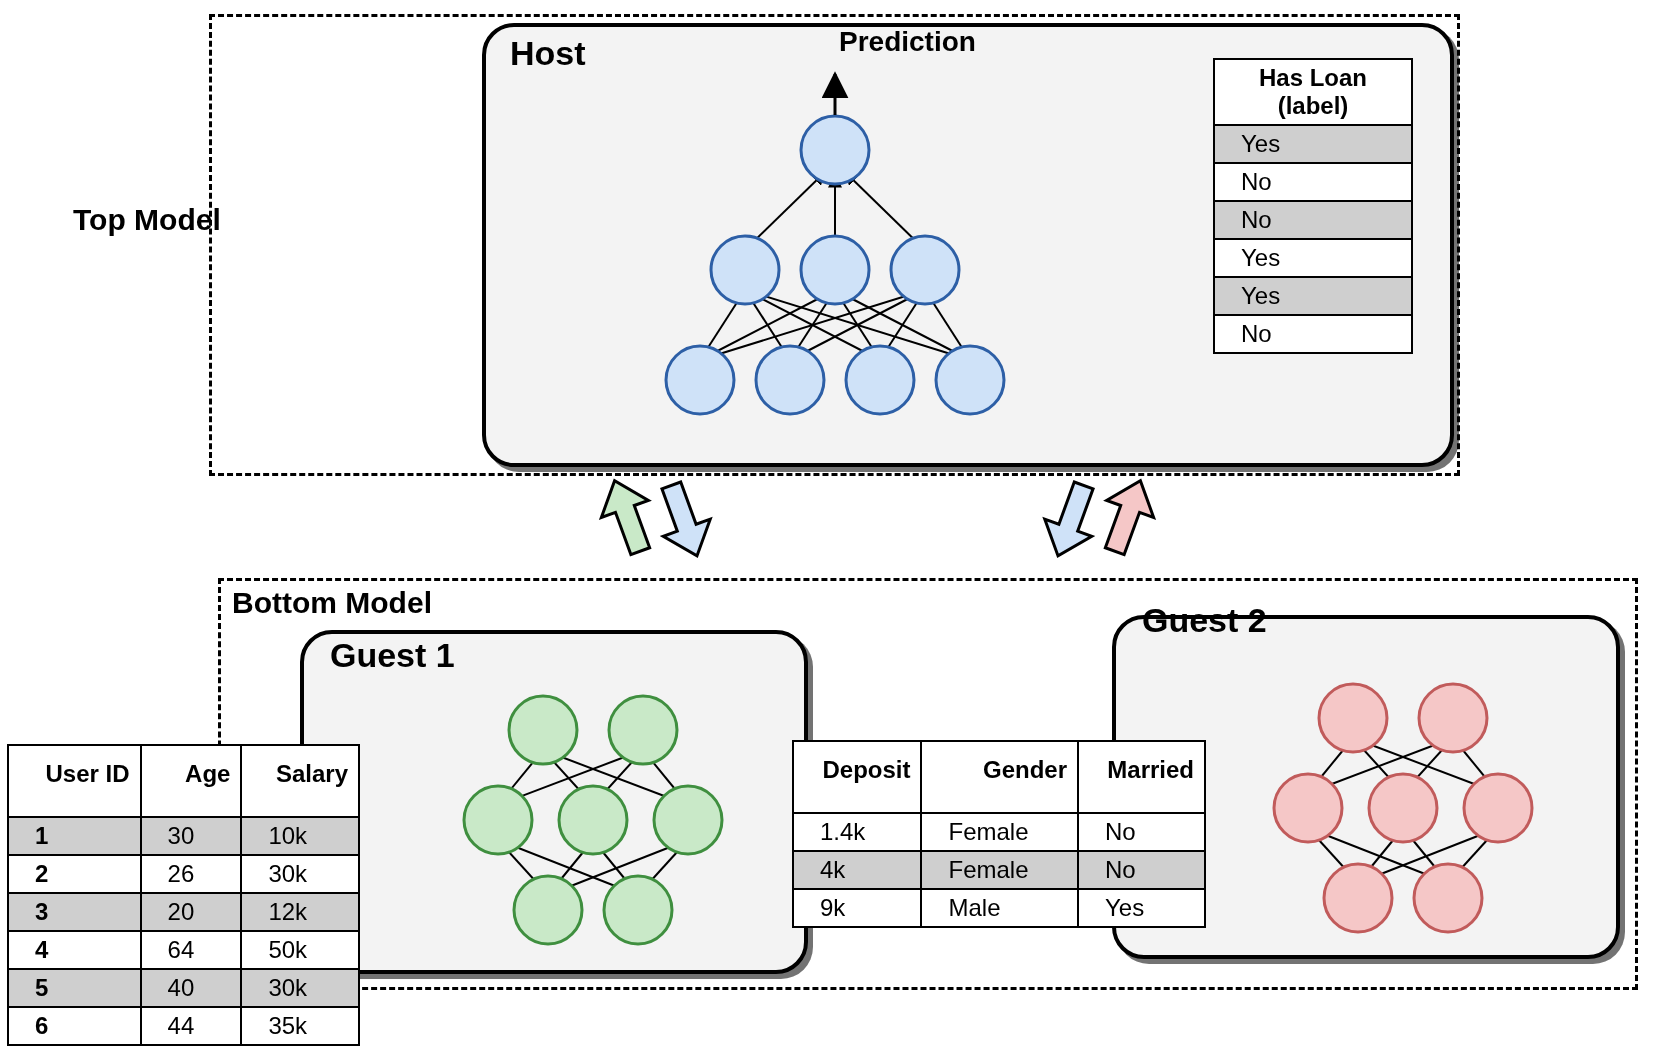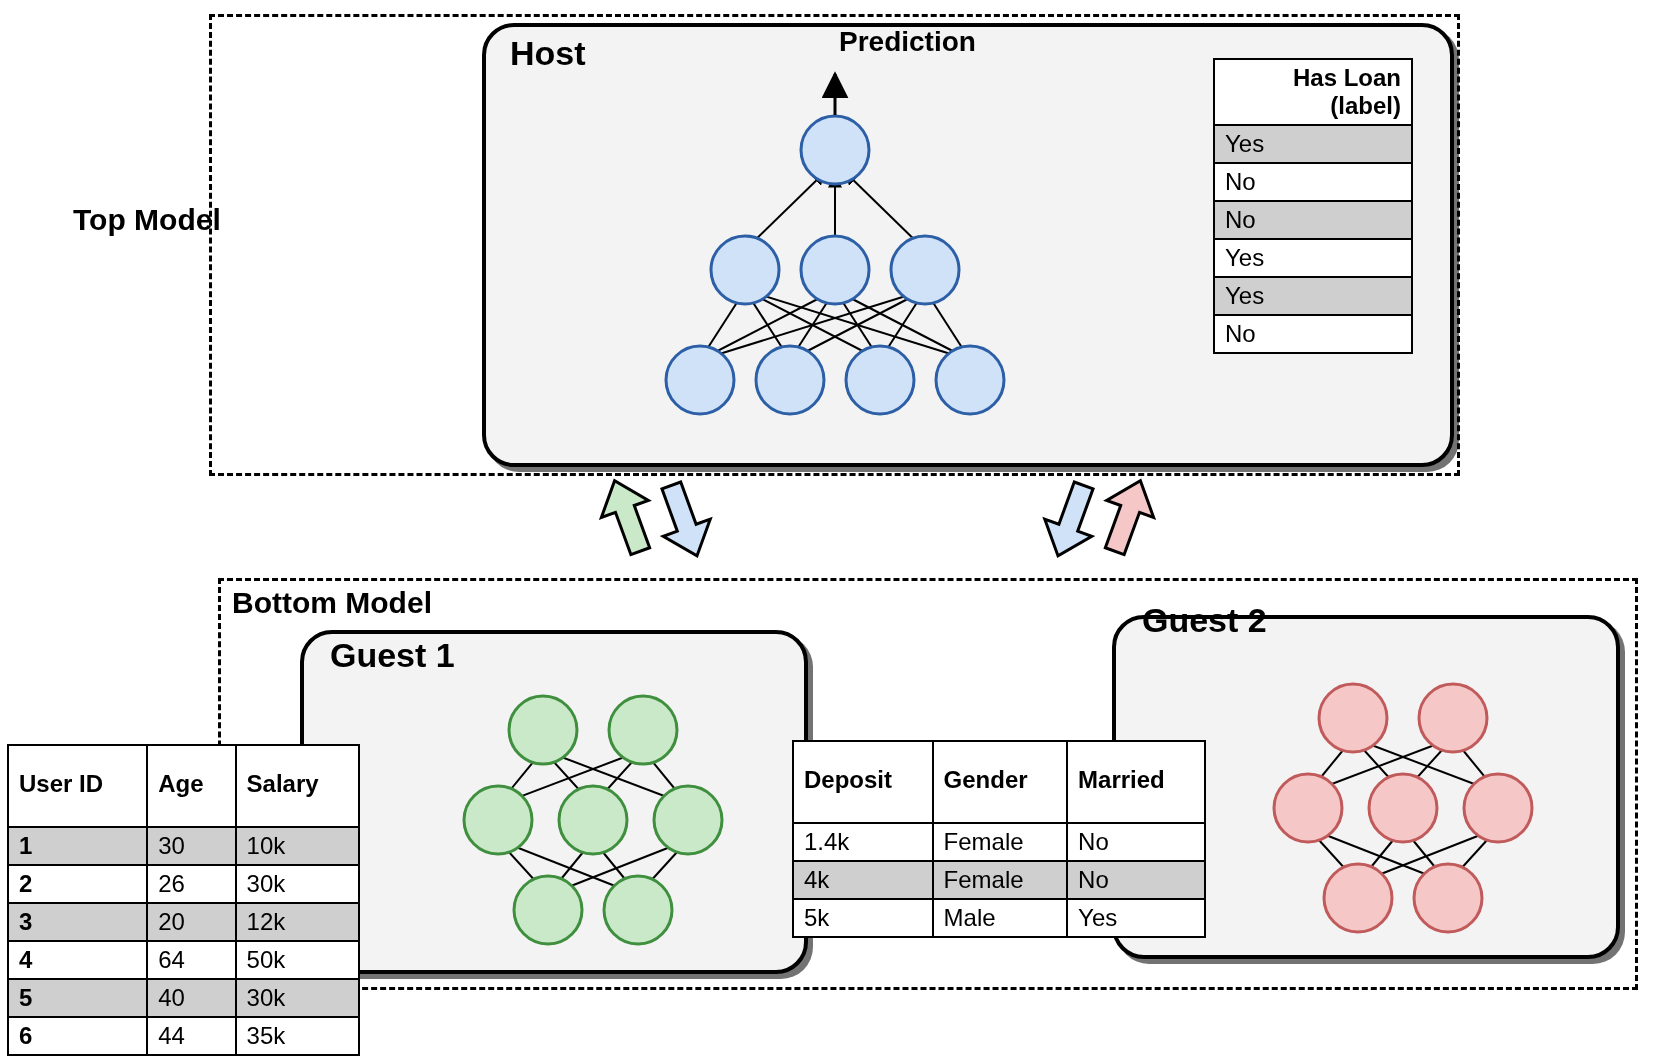--- a/index.html
+++ b/index.html
@@ -4,25 +4,25 @@
 <style>
 html,body{margin:0;padding:0;width:1661px;height:1061px;font-family:Arial,Helvetica,sans-serif;background:#fff;overflow:hidden}
 .abs{position:absolute}
 .dashbox{border:3px dashed #000}
 .solidbox{border:4px solid #000;border-radius:32px;background:#f3f3f3;box-shadow:5px 5px 0 rgba(0,0,0,.55)}
 .section-label{font-size:30px;font-weight:700}
 .box-label{font-size:34px;font-weight:700}
 .pred-label{font-size:28px;font-weight:700}
 
 table.data{border-collapse:collapse;background:#fff;font-size:24px}
-table.data th,table.data td{border:2px solid #000;padding:4px 10px;text-align:left;font-weight:400}
-table.data th{font-weight:700;text-align:left;vertical-align:top;padding:24px 10px 28px}
+table.data th,table.data td{border:2px solid #000;padding:4px 26px;text-align:left;font-weight:400}
+table.data th{font-weight:700;text-align:right;vertical-align:top;padding:14px 10px 28px}
 table.data tr.z td{background:#cfcfcf}
 
-table.label th{text-align:right;padding:4px 10px}
+table.label th{text-align:center;padding:4px 10px}
 
 svg.net{position:absolute}
 .nodeB{fill:#cfe2f8;stroke:#2d5fa6;stroke-width:3}
 .nodeG{fill:#c9e9c8;stroke:#3f8f3f;stroke-width:3}
 .nodeR{fill:#f5c7c7;stroke:#c15b5b;stroke-width:3}
 .edge{stroke:#000;stroke-width:2;fill:none;marker-end:url(#arr)}
 
 .predA{stroke:#000;stroke-width:3;fill:none;marker-end:url(#arrBig)}
 
 .comm{stroke:#000;stroke-width:3}
@@ -236,18 +236,18 @@
         <td>1.4k</td>
         <td>Female</td>
         <td>No</td>
       </tr>
   <tr class="z">
         <td>4k</td>
         <td>Female</td>
         <td>No</td>
       </tr>
   <tr>
-        <td>5k</td>
+        <td>9k</td>
         <td>Male</td>
         <td>Yes</td>
       </tr>
 </tbody>
   </table>
 
 </body></html>

